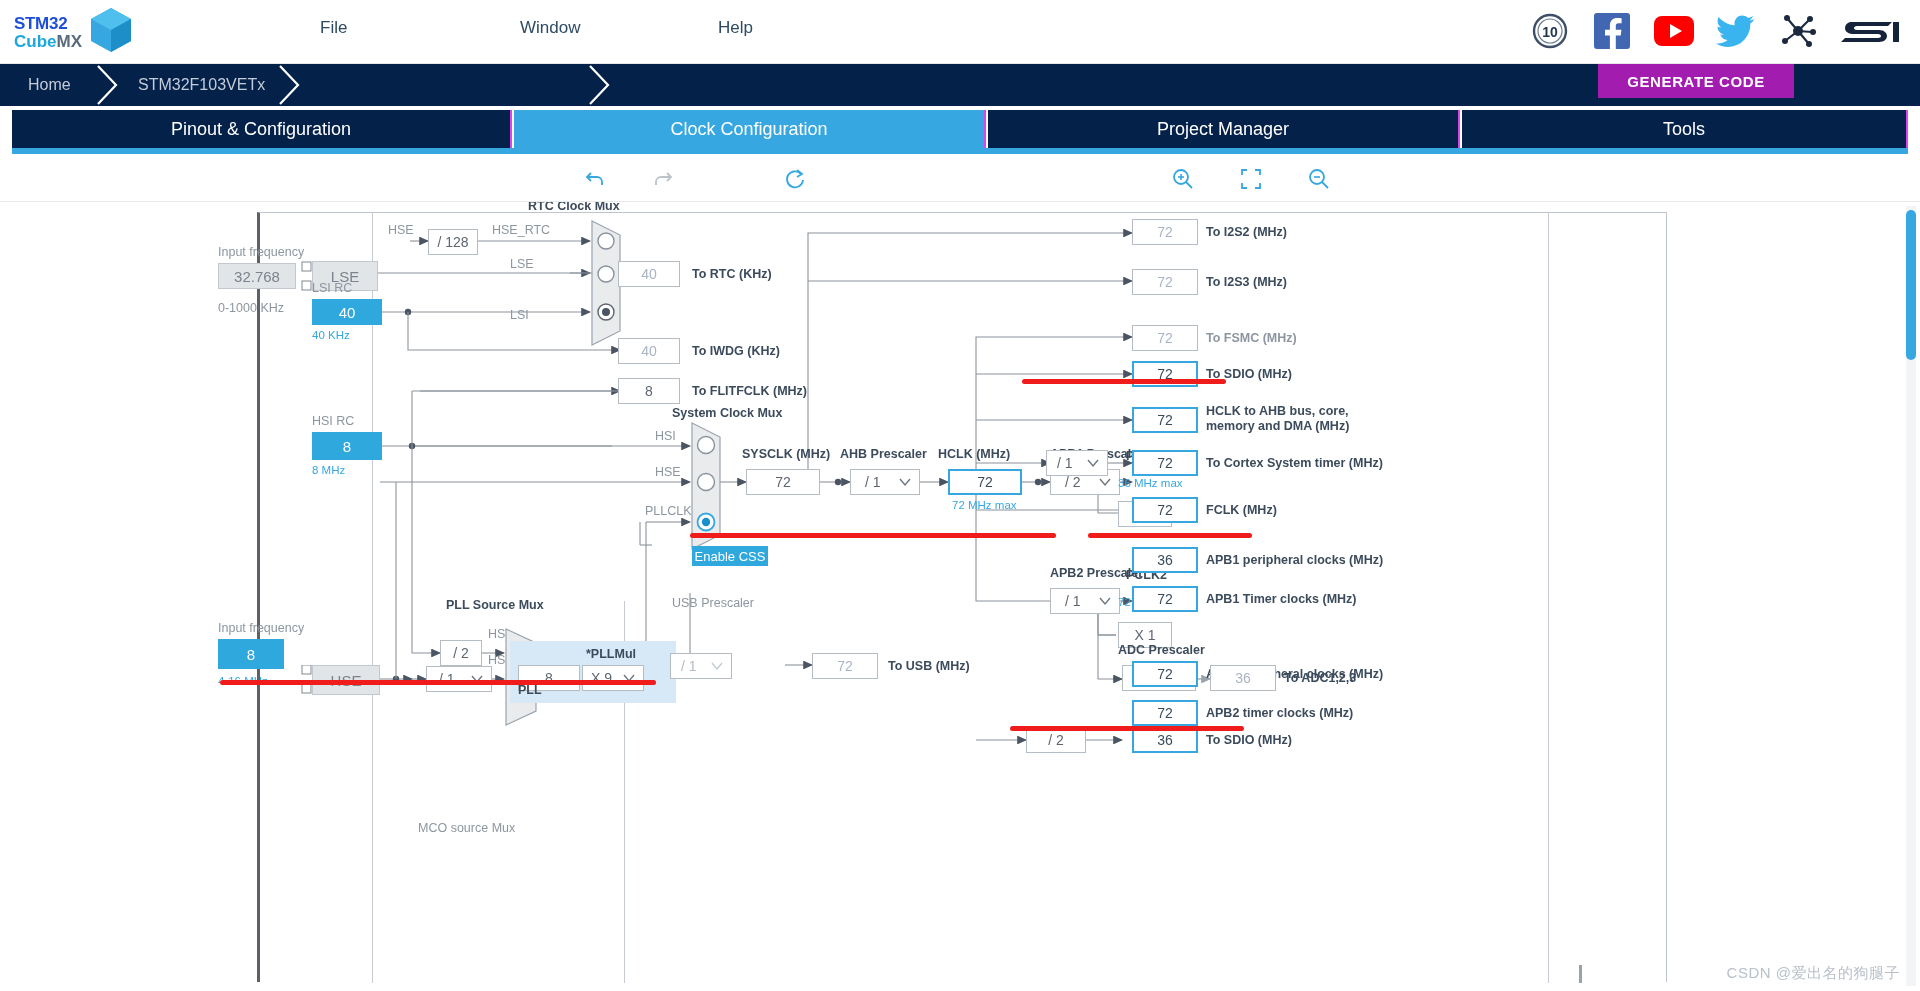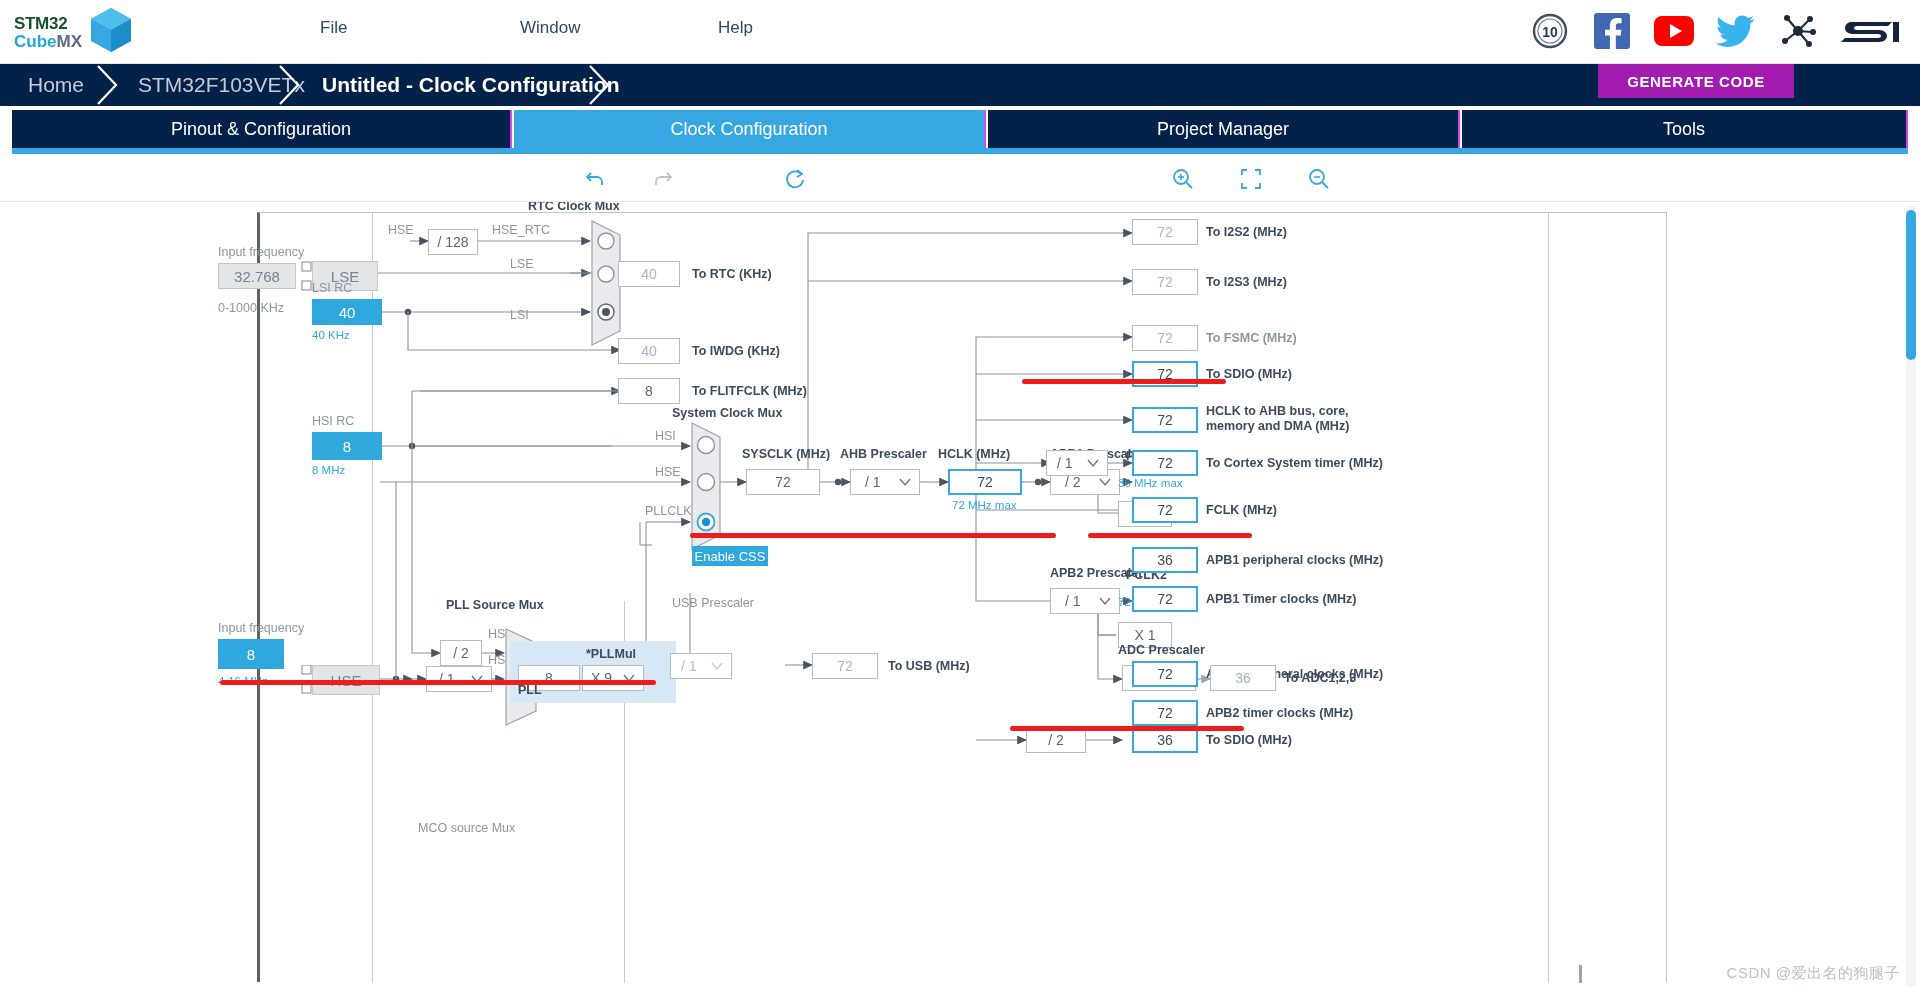--- a/index.html
+++ b/index.html
@@ -12,41 +12,41 @@
   }
 
   
   .menubar{
     position:absolute; left:0; top:0; width:1920px; height:64px;
     background:#ffffff; border-bottom:1px solid #e3e7ec;
     display:flex; align-items:center;
   }
   .logo{ position:absolute; left:14px; top:6px; width:110px; height:54px; }
   .logo .ltext{ position:absolute; left:0; top:8px; font-size:17px; font-weight:bold; letter-spacing:-.3px;}
-  .logo .l1{ color:#14532d; }
+  .logo .l1{ color:#1d4ed8; }
   .logo .row2{ position:absolute; left:0; top:26px; font-size:17px; font-weight:bold;}
   .logo .c1{ color:#1ca7de; }
   .logo .c2{ color:#5b6b7f; }
   .cube{ position:absolute; left:74px; top:0px; }
 
   .menuitem{
     position:absolute; top:18px; font-size:17px; color:#2d4a63; cursor:default;
   }
 
   .socials{ position:absolute; right:18px; top:8px; display:flex; align-items:center; gap:22px; height:46px;}
   .soc{ width:40px; height:40px; display:flex; align-items:center; justify-content:center; }
 
   
   .crumbbar{
     position:absolute; left:0; top:64px; width:1920px; height:42px;
     background:#04214a;
   }
   .crumb{
     position:absolute; top:0; height:42px; display:flex; align-items:center;
-    font-size:21px; color:#c3ccd8; padding-left:22px; padding-right:26px;
+    font-size:16px; color:#c3ccd8; padding-left:22px; padding-right:26px;
   }
   .crumb.active{ color:#ffffff; font-weight:bold; }
   .chev{
     position:absolute; top:0; width:26px; height:42px;
   }
   .gen-code{
     position:absolute; right:126px; top:0; height:34px; width:196px;
     background:#a21caf; color:#fff; font-size:15px; font-weight:bold; letter-spacing:.6px;
     display:flex; align-items:center; justify-content:center; cursor:pointer;
   }
@@ -219,21 +219,20 @@
 
 <div class="crumbbar">
   <div class="crumb" style="left:6px;">Home</div>
   <svg class="chev" style="left:96px" viewBox="0 0 26 42">
     <path d="M2 2 L20 21 L2 40" fill="none" stroke="#ffffff" stroke-width="2.2"></path>
   </svg>
   <div class="crumb" style="left:116px;">STM32F103VETx</div>
   <svg class="chev" style="left:278px" viewBox="0 0 26 42">
     <path d="M2 2 L20 21 L2 40" fill="none" stroke="#ffffff" stroke-width="2.2"></path>
   </svg>
-  <div class="crumb active" style="left:300px;">Untitled - Clock Configuration</div>
   <svg class="chev" style="left:588px" viewBox="0 0 26 42">
     <path d="M2 2 L20 21 L2 40" fill="none" stroke="#ffffff" stroke-width="2.2"></path>
   </svg>
   <div class="gen-code">GENERATE CODE</div>
 </div>
 
 <div class="tabbar">
   <div class="tab" style="left:12px;   width:500px;">Pinout &amp; Configuration</div>
   <div class="tab" style="left:988px;  width:472px;">Project Manager</div>
   <div class="tab active" style="left:514px;  width:472px;">Clock Configuration</div>

